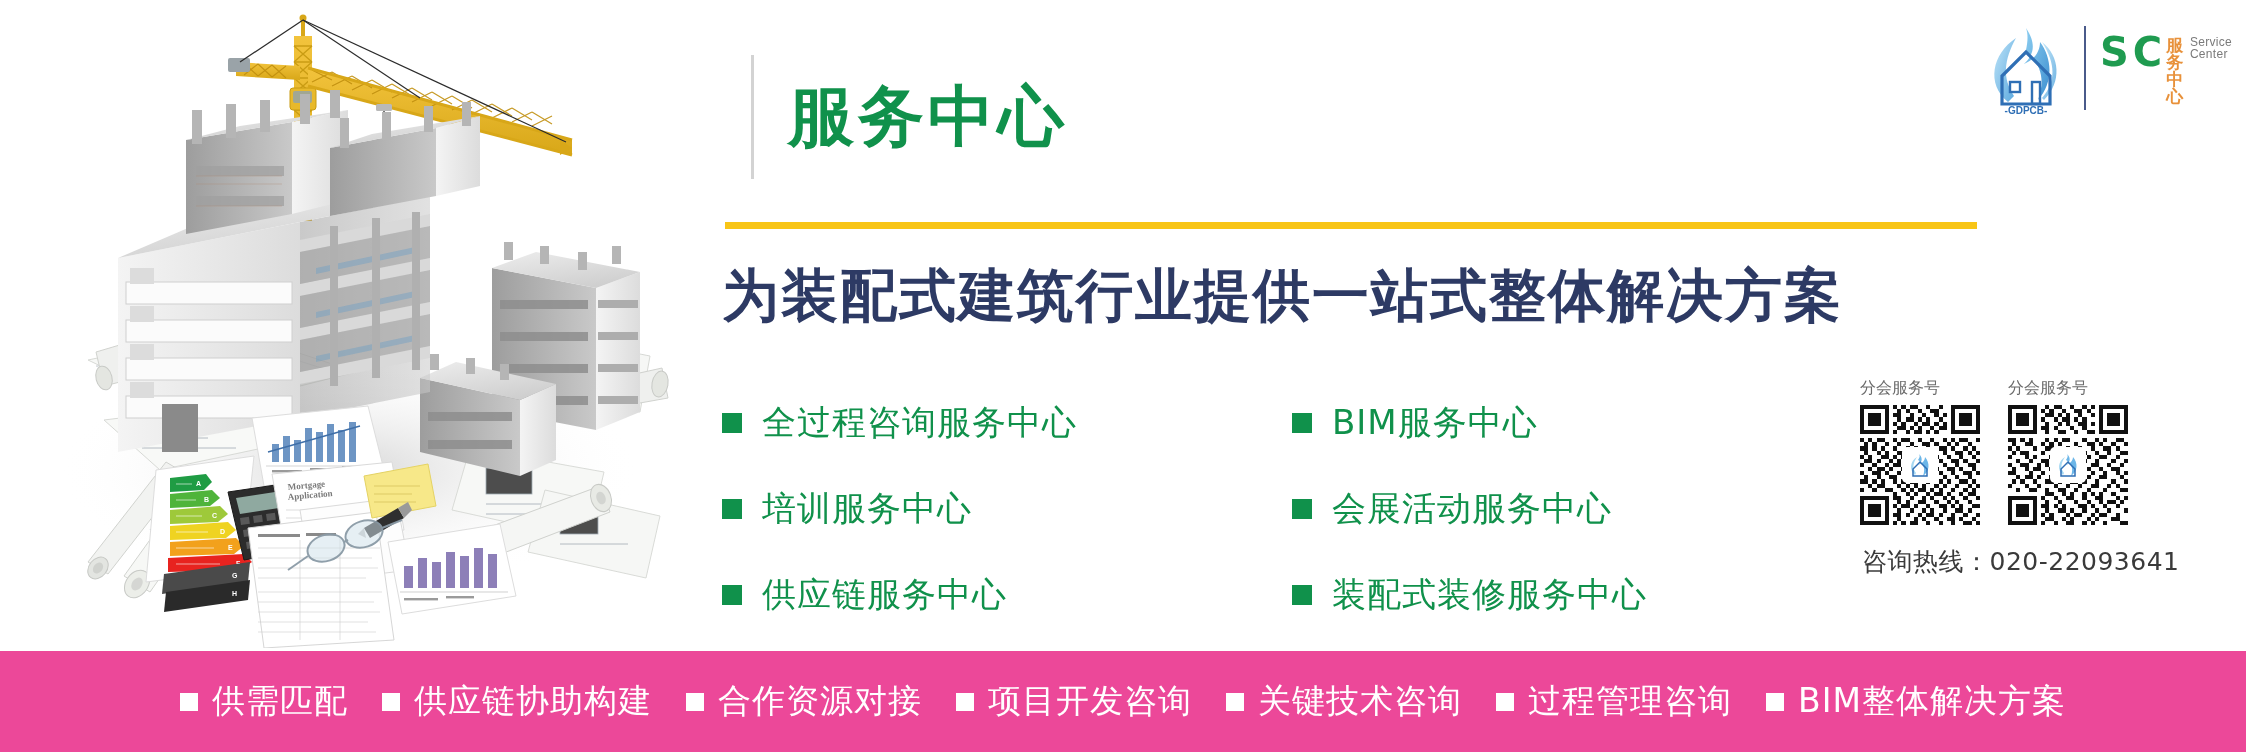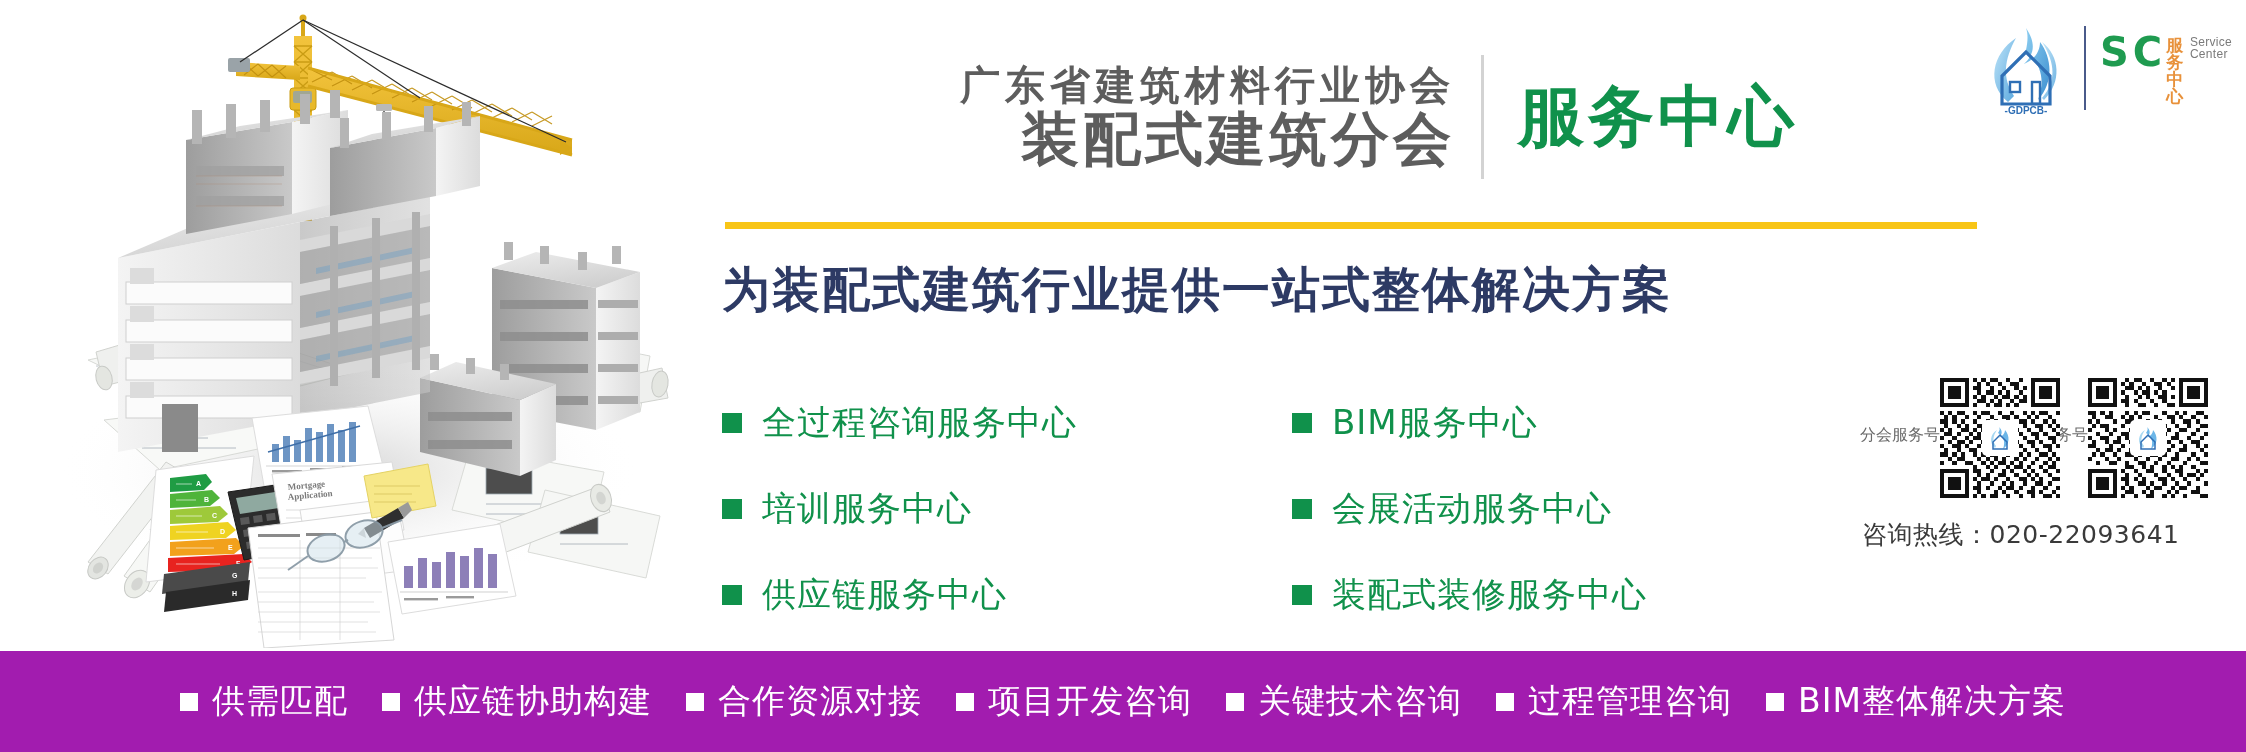--- a/index.html
+++ b/index.html
@@ -84,21 +84,21 @@
     left:725px; top:222px;
     width:1252px; height:7px;
     background:#f8c517;
   }
 
   
   #tagline {
     position:absolute;
     left:722px; top:258px;
     width:1270px;
-    font-size:48px;
+    font-size:57px;
     font-weight:bold;
     color:#2d3a64;
     letter-spacing:2px;
     white-space:nowrap;
     font-family:"DejaVu Sans","Liberation Sans",sans-serif;
   }
 
   
   #svclists {
     position:absolute;
@@ -159,21 +159,21 @@
     font-family:"Liberation Sans",sans-serif;
   }
 
   
   #qrblock {
     position:absolute;
     left:1860px; top:378px;
     width:310px;
   }
   .qr-row { display:flex; gap:22px; }
-  .qr-cell { width:126px; display:flex; align-items:center; }
+  .qr-cell { width:126px; display:flex; flex-direction:column; align-items:flex-start; }
   .qr-cap {
     font-size:16px; color:#6b6b6b;
     margin-bottom:6px; white-space:nowrap;
     font-family:"DejaVu Sans","Liberation Sans",sans-serif;
   }
   .qr-img { width:120px; height:120px; position:relative; background:#fff; }
   .qr-img svg { display:block; width:120px; height:120px; }
   .qr-logo {
     position:absolute;
     left:42px; top:42px;
@@ -192,21 +192,21 @@
     text-align:center;
     padding-left:2px;
     font-family:"DejaVu Sans","Liberation Sans",sans-serif;
   }
 
   
   #bottombar {
     position:absolute;
     left:0; top:651px;
     width:2246px; height:101px;
-    background:#a21caf;
+    background:#ec4899;
     display:flex;
     align-items:center;
     justify-content:center;
   }
   .bb-list { display:flex; align-items:center; gap:34px; }
   .bb-item { display:flex; align-items:center; white-space:nowrap; }
   .bb-bullet {
     width:18px; height:18px;
     background:#ffffff;
     flex:0 0 auto;
@@ -622,24 +622,20 @@
         <ellipse cx="326" cy="548" rx="19" ry="13" transform="rotate(-18 326 548)" fill="#cfe0ea" fill-opacity="0.55" stroke="#8a9aa6" stroke-width="2"></ellipse>
         <ellipse cx="364" cy="534" rx="19" ry="13" transform="rotate(-18 364 534)" fill="#cfe0ea" fill-opacity="0.55" stroke="#8a9aa6" stroke-width="2"></ellipse>
         <path d="M344 542 L348 540" stroke="#8a9aa6" stroke-width="2.2"></path>
         <path d="M308 556 L288 570" stroke="#8a9aa6" stroke-width="2"></path>
         <path d="M382 528 L402 520" stroke="#8a9aa6" stroke-width="2"></path>
       </g>
     </svg>
   </div>
 
   <div id="titlerow">
-    <div class="org-names">
-      <div class="org-line1">广东省建筑材料行业协会</div>
-      <div class="org-line2">装配式建筑分会</div>
-    </div>
     <div class="vdivider"></div>
     <div class="svc-center">服务中心</div>
   </div>
 
   <div id="goldrule"></div>
 
   <div id="tagline">为装配式建筑行业提供一站式整体解决方案</div>
 
   <div id="svclists">
     <div class="svc-col col1">

